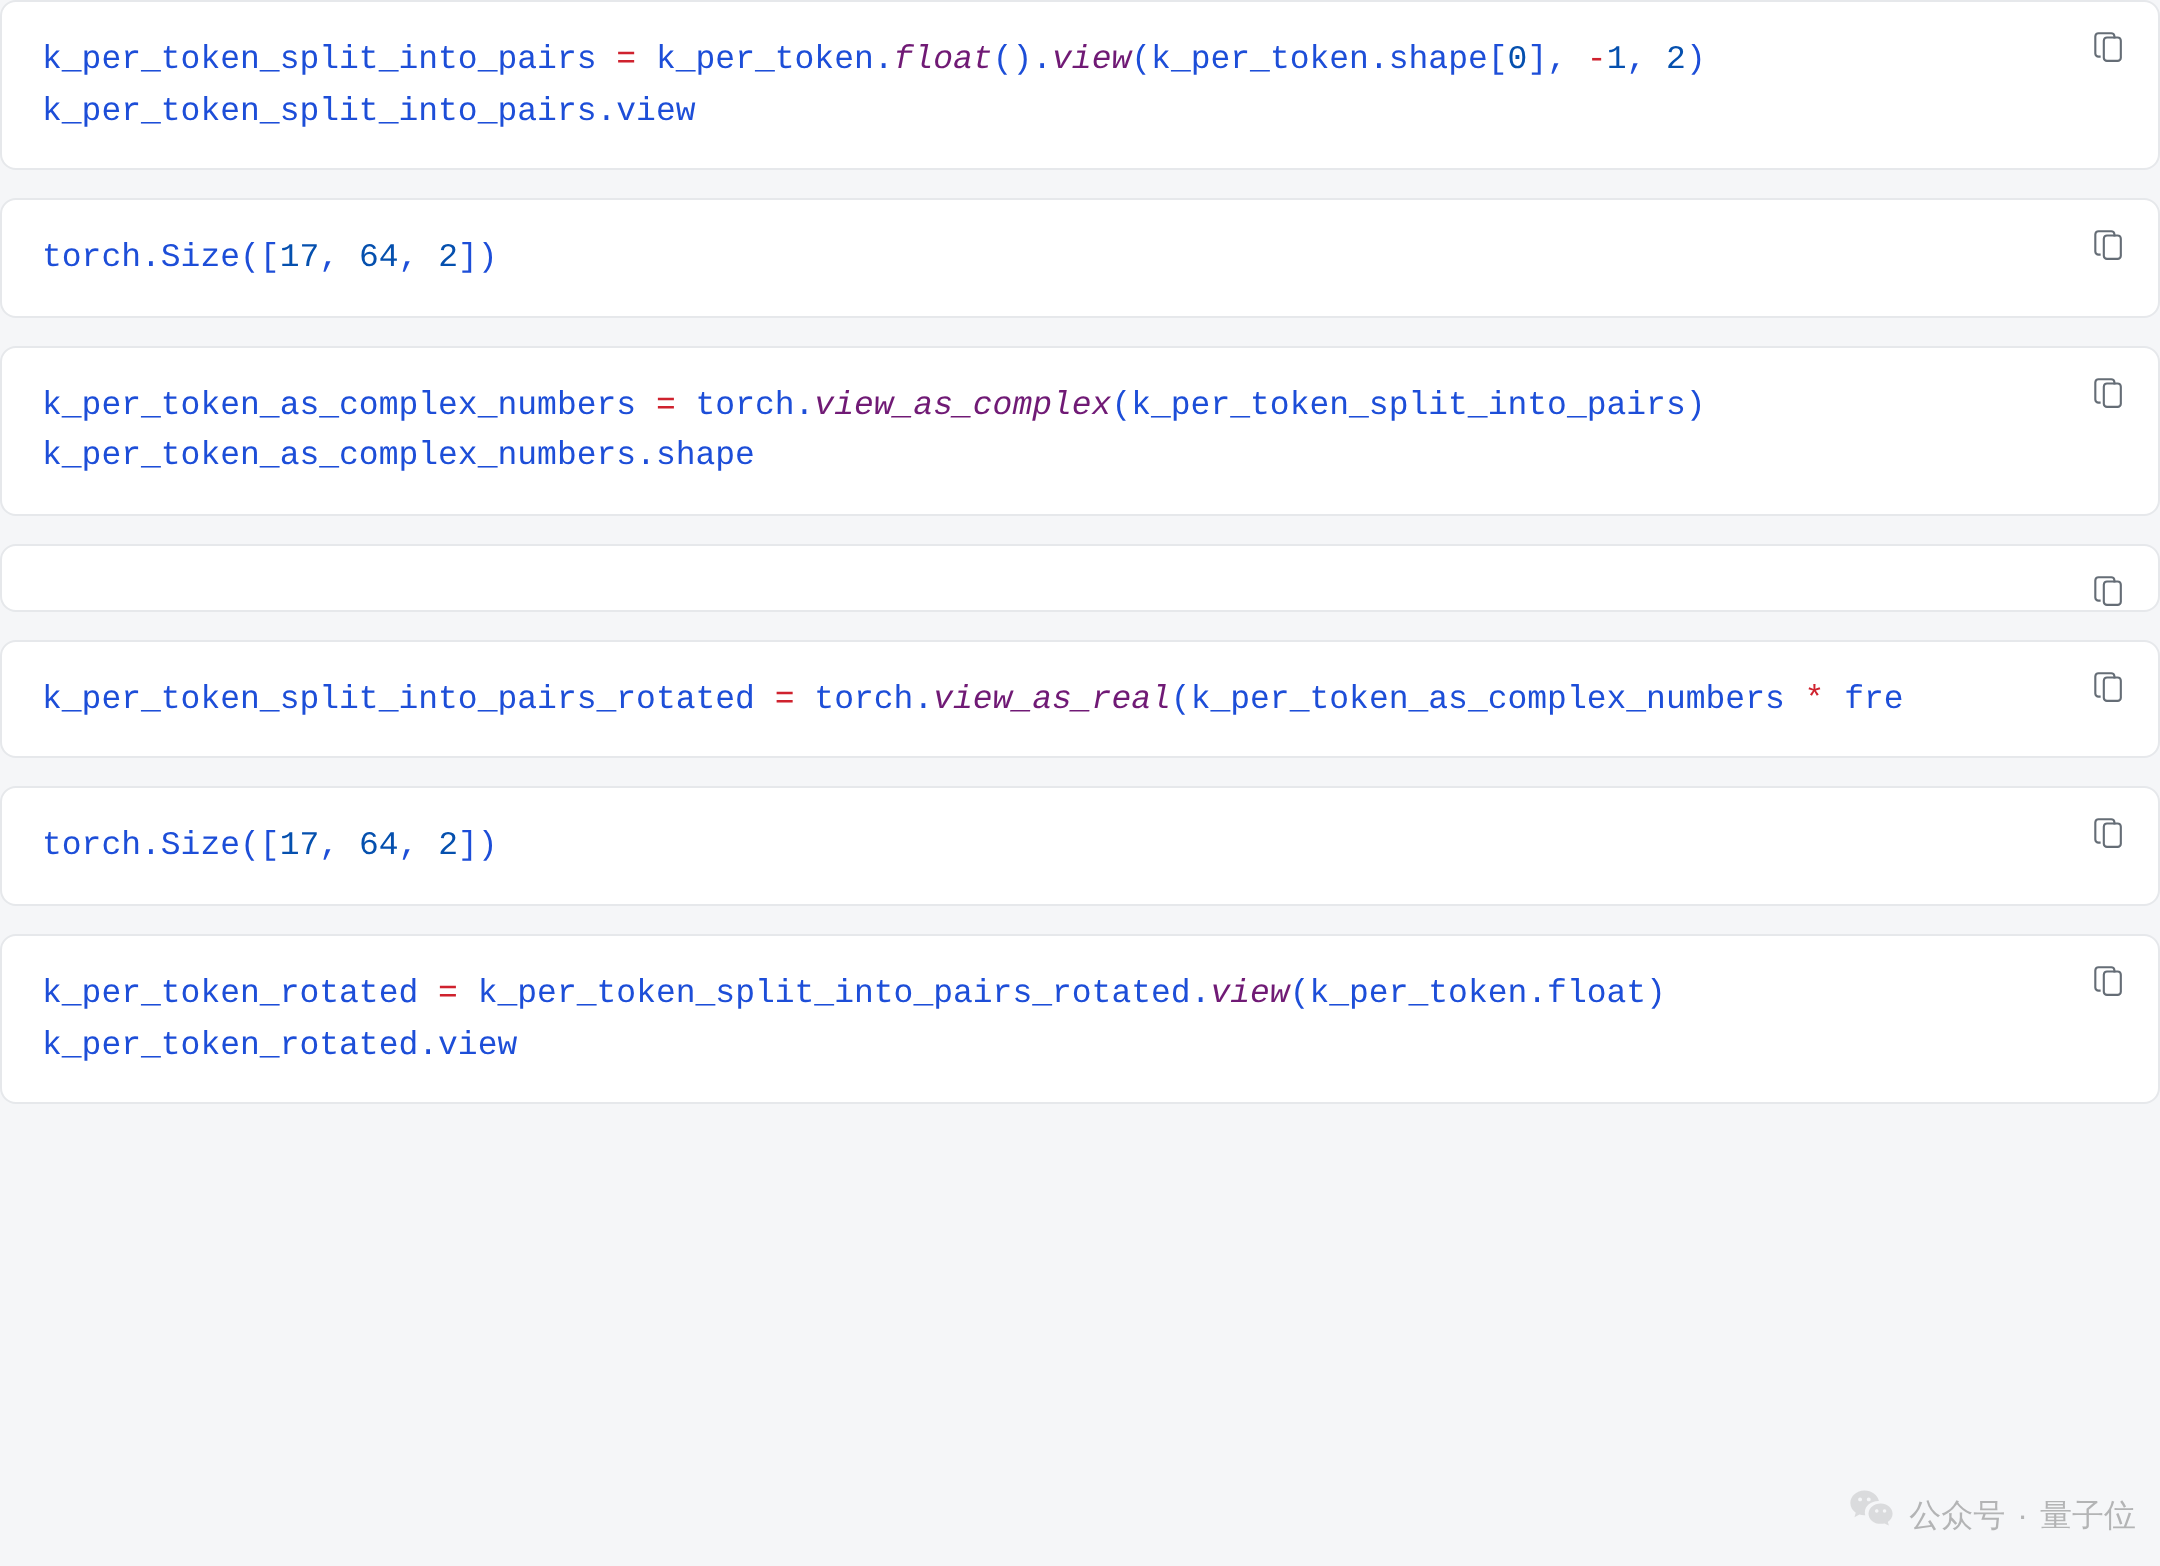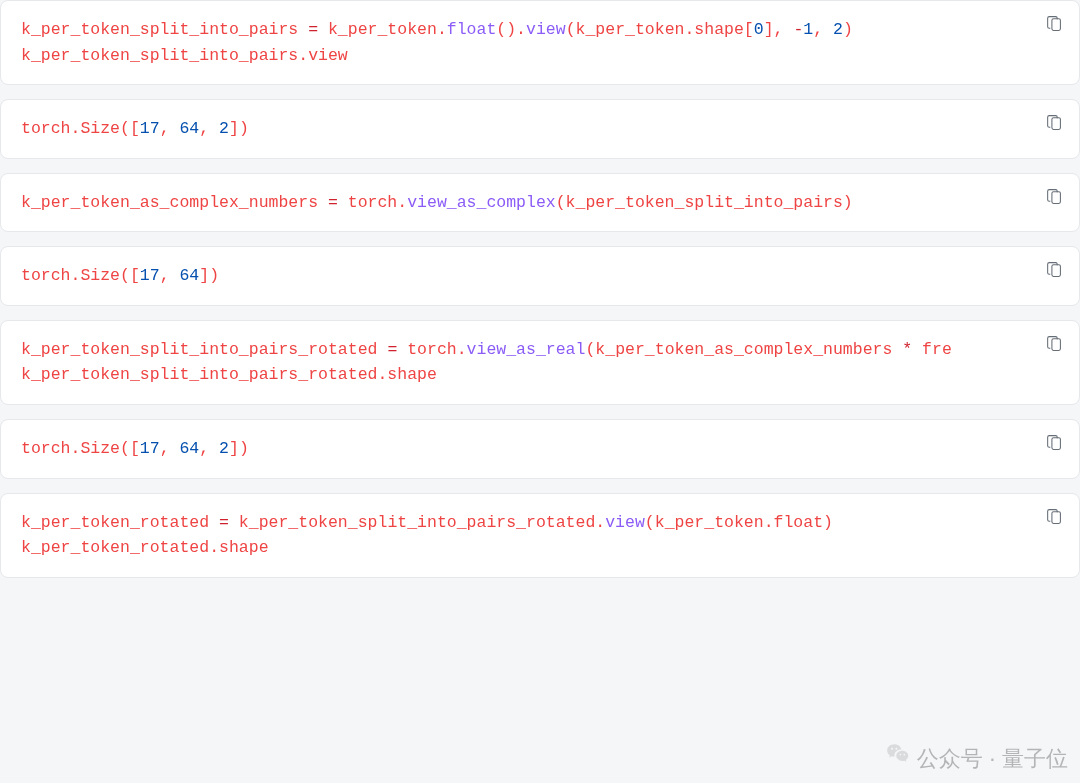--- a/index.html
+++ b/index.html
@@ -35,35 +35,35 @@
     align-items: center;
     justify-content: center;
     color: #656d76;
     background: transparent;
     border: none;
     cursor: pointer;
   }
   .copy-btn svg { width: 17px; height: 17px; }
 
   
-  .tk-fn   { color: #8b5cf6; }  
+  .tk-fn   { color: #701a75; font-style: italic; }  
   .tk-num  { color: #0550ae; }  
   .tk-op   { color: #cf222e; }  
-  .tk-id   { color: #ef4444; }
+  .tk-id   { color: #1d4ed8; }
 
   .watermark {
     position: fixed;
     right: 12px;
     bottom: 6px;
     display: flex;
     align-items: center;
     gap: 6px;
     color: rgba(100,100,100,0.45);
     font-family: -apple-system, "PingFang SC", "Microsoft YaHei", sans-serif;
-    font-size: 22px;
+    font-size: 16px;
     pointer-events: none;
   }
   .watermark svg { width: 26px; height: 26px; opacity: 0.4; }
 </style>
 </head>
 <body>
 
 <div id="cells-root">
     <div class="cell">
       <button class="copy-btn">
@@ -85,59 +85,58 @@
       <pre><span class="tk-id">torch.Size([</span><span class="tk-num">17</span><span class="tk-id">, </span><span class="tk-num">64</span><span class="tk-id">, </span><span class="tk-num">2</span><span class="tk-id">])</span></pre>
     </div>
     <div class="cell">
       <button class="copy-btn">
         <span><svg viewBox="0 0 16 16" fill="currentColor">
             <path d="M4 2a1 1 0 0 0-1 1v8a1 1 0 0 0 1 1h1v1H4a2 2 0 0 1-2-2V3a2 2 0 0 1 2-2h6a2 2 0 0 1 2 2v1h-1V3a1 1 0 0 0-1-1H4z"></path>
             <path d="M6 5a2 2 0 0 1 2-2h5a2 2 0 0 1 2 2v8a2 2 0 0 1-2 2H8a2 2 0 0 1-2-2V5zm2-1a1 1 0 0 0-1 1v8a1 1 0 0 0 1 1h5a1 1 0 0 0 1-1V5a1 1 0 0 0-1-1H8z"></path>
           </svg></span>
       </button>
       <pre><span class="tk-id">k_per_token_as_complex_numbers </span><span class="tk-op">=</span><span class="tk-id"> torch.</span><span class="tk-fn">view_as_complex</span><span class="tk-id">(k_per_token_split_into_pairs)
-</span></pre>
+</span><span class="tk-id">k_per_token_as_complex_numbers.shape</span></pre>
     </div>
     <div class="cell">
       <button class="copy-btn">
         <span><svg viewBox="0 0 16 16" fill="currentColor">
             <path d="M4 2a1 1 0 0 0-1 1v8a1 1 0 0 0 1 1h1v1H4a2 2 0 0 1-2-2V3a2 2 0 0 1 2-2h6a2 2 0 0 1 2 2v1h-1V3a1 1 0 0 0-1-1H4z"></path>
             <path d="M6 5a2 2 0 0 1 2-2h5a2 2 0 0 1 2 2v8a2 2 0 0 1-2 2H8a2 2 0 0 1-2-2V5zm2-1a1 1 0 0 0-1 1v8a1 1 0 0 0 1 1h5a1 1 0 0 0 1-1V5a1 1 0 0 0-1-1H8z"></path>
           </svg></span>
       </button>
-      <pre><span class="tk-id">torch.Size([</span><span class="tk-num">17</span><span class="tk-id">, </span><span class="tk-num">64</span><span class="tk-id">])</span></pre>
     </div>
     <div class="cell">
       <button class="copy-btn">
         <span><svg viewBox="0 0 16 16" fill="currentColor">
             <path d="M4 2a1 1 0 0 0-1 1v8a1 1 0 0 0 1 1h1v1H4a2 2 0 0 1-2-2V3a2 2 0 0 1 2-2h6a2 2 0 0 1 2 2v1h-1V3a1 1 0 0 0-1-1H4z"></path>
             <path d="M6 5a2 2 0 0 1 2-2h5a2 2 0 0 1 2 2v8a2 2 0 0 1-2 2H8a2 2 0 0 1-2-2V5zm2-1a1 1 0 0 0-1 1v8a1 1 0 0 0 1 1h5a1 1 0 0 0 1-1V5a1 1 0 0 0-1-1H8z"></path>
           </svg></span>
       </button>
       <pre><span class="tk-id">k_per_token_split_into_pairs_rotated </span><span class="tk-op">=</span><span class="tk-id"> torch.</span><span class="tk-fn">view_as_real</span><span class="tk-id">(k_per_token_as_complex_numbers </span><span class="tk-op">*</span><span class="tk-id"> fre
-</span><span class="tk-id">k_per_token_split_into_pairs_rotated.shape</span></pre>
+</span></pre>
     </div>
     <div class="cell">
       <button class="copy-btn">
         <span><svg viewBox="0 0 16 16" fill="currentColor">
             <path d="M4 2a1 1 0 0 0-1 1v8a1 1 0 0 0 1 1h1v1H4a2 2 0 0 1-2-2V3a2 2 0 0 1 2-2h6a2 2 0 0 1 2 2v1h-1V3a1 1 0 0 0-1-1H4z"></path>
             <path d="M6 5a2 2 0 0 1 2-2h5a2 2 0 0 1 2 2v8a2 2 0 0 1-2 2H8a2 2 0 0 1-2-2V5zm2-1a1 1 0 0 0-1 1v8a1 1 0 0 0 1 1h5a1 1 0 0 0 1-1V5a1 1 0 0 0-1-1H8z"></path>
           </svg></span>
       </button>
       <pre><span class="tk-id">torch.Size([</span><span class="tk-num">17</span><span class="tk-id">, </span><span class="tk-num">64</span><span class="tk-id">, </span><span class="tk-num">2</span><span class="tk-id">])</span></pre>
     </div>
     <div class="cell">
       <button class="copy-btn">
         <span><svg viewBox="0 0 16 16" fill="currentColor">
             <path d="M4 2a1 1 0 0 0-1 1v8a1 1 0 0 0 1 1h1v1H4a2 2 0 0 1-2-2V3a2 2 0 0 1 2-2h6a2 2 0 0 1 2 2v1h-1V3a1 1 0 0 0-1-1H4z"></path>
             <path d="M6 5a2 2 0 0 1 2-2h5a2 2 0 0 1 2 2v8a2 2 0 0 1-2 2H8a2 2 0 0 1-2-2V5zm2-1a1 1 0 0 0-1 1v8a1 1 0 0 0 1 1h5a1 1 0 0 0 1-1V5a1 1 0 0 0-1-1H8z"></path>
           </svg></span>
       </button>
       <pre><span class="tk-id">k_per_token_rotated </span><span class="tk-op">=</span><span class="tk-id"> k_per_token_split_into_pairs_rotated.</span><span class="tk-fn">view</span><span class="tk-id">(k_per_token.float)
-</span><span class="tk-id">k_per_token_rotated.shape</span></pre>
+</span><span class="tk-id">k_per_token_rotated.view</span></pre>
     </div>
   </div>
 
 <div class="watermark">
   <span>
     <svg viewBox="0 0 24 24" fill="currentColor">
         <path d="M8.5 3C4.9 3 2 5.6 2 8.8c0 1.8 1 3.4 2.5 4.5l-.6 2 2.3-1.2c.7.2 1.5.3 2.3.3h.4c-.1-.4-.2-.9-.2-1.3 0-2.9 2.8-5.2 6.2-5.2h.3C14.6 5 11.8 3 8.5 3zm-2 3.2c.5 0 .9.4.9.9s-.4.9-.9.9-.9-.4-.9-.9.4-.9.9-.9zm4 0c.5 0 .9.4.9.9s-.4.9-.9.9-.9-.4-.9-.9.4-.9.9-.9zM16 9c-3.1 0-5.6 2.1-5.6 4.7 0 2.6 2.5 4.7 5.6 4.7.6 0 1.2-.1 1.8-.2l2 1-.5-1.7c1.3-.9 2.2-2.2 2.2-3.8C21.5 11.1 19 9 16 9zm-1.8 2.7c.4 0 .8.3.8.8s-.3.8-.8.8-.8-.3-.8-.8.4-.8.8-.8zm3.6 0c.4 0 .8.3.8.8s-.3.8-.8.8-.8-.3-.8-.8.4-.8.8-.8z"></path>
       </svg>
   </span>
   <span>公众号</span>

